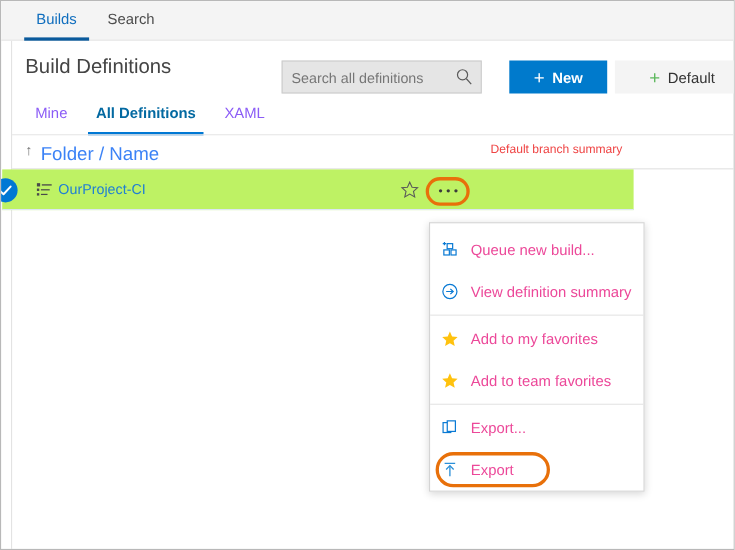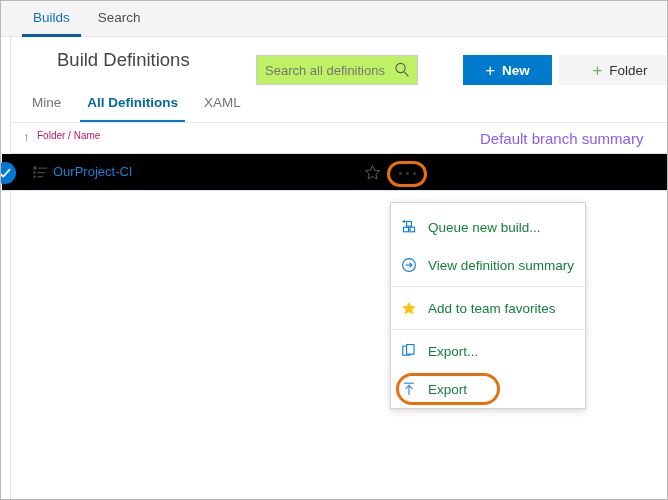--- a/index.html
+++ b/index.html
@@ -80,31 +80,30 @@
     width: 100%;
     height: 52px;
   }
   .page-title {
     position: absolute;
     left: 22px; top: 12px;
     font-size: 18.5px;
     color: #444444;
     font-weight: 400;
     white-space: nowrap;
-    margin-left: 34px;
   }
 
   
   .search-box {
     position: absolute;
     left: 255px; top: 54px;
-    width: 162px; height: 30px;
+    width: 182px; height: 30px;
     box-sizing: border-box;
     border: 1px solid #cccccc;
-    background: #bef264;
+    background: #e5e5e5;
   }
   .search-input {
     position: absolute;
     left: 0; top: 0;
     width: 170px; height: 28px;
     box-sizing: border-box;
     border: 0;
     outline: none;
     background: transparent;
     padding: 0 6px 0 8px;
@@ -167,21 +166,21 @@
     height: 30px;
     display: flex;
     align-items: flex-start;
   }
   .pivot {
     position: relative;
     height: 30px;
     padding: 2px 13px 0 13px;
     box-sizing: border-box;
     font-size: 13.5px;
-    color: #737373;
+    color: #8b5cf6;
     cursor: pointer;
     white-space: nowrap;
   }
   .pivot.active {
     color: #0369a1;
     font-weight: bold;
   }
   .pivot.active::after {
     content: "";
     position: absolute;
@@ -200,45 +199,45 @@
   .grid-header {
     position: absolute;
     left: 10px; top: 122px;
     width: 658px; height: 31px;
     border-bottom: 1px solid #e0e0e0;
     box-sizing: border-box;
   }
   .col-folder {
     position: absolute;
     left: 26px; top: 7px;
-    font-size: 10px;
-    color: #be185d;
+    font-size: 17px;
+    color: #3b82f6;
     white-space: nowrap;
     text-align: center;
   }
   .sort-arrow {
     position: absolute;
     left: 12px; top: 6px;
     font-size: 13px;
     color: #767676;
   }
   .col-branch {
     position: absolute;
-    left: 469px; top: 7px;
-    font-size: 15px;
-    color: #8b5cf6;
+    left: 435px; top: 7px;
+    font-size: 11px;
+    color: #ef4444;
     white-space: nowrap;
   }
 
   
   .grid-row {
     position: absolute;
     left: 1px; top: 153px;
-    width: 666px; height: 37px;
-    background: #000000;
+    width: 574px; height: 37px;
+    background: #bef264;
     border-bottom: 1px solid #dbe7f1;
     box-sizing: border-box;
   }
   .row-check {
     position: absolute;
     left: -8px; top: 8px;
     width: 22px; height: 22px;
     border-radius: 50%;
     background: #0078d4;
   }
@@ -298,21 +297,21 @@
     box-sizing: border-box;
     padding: 5px 0 0 0;
   }
   .menu-item {
     position: relative;
     height: 38px;
     display: flex;
     align-items: center;
     padding-left: 9px;
     font-size: 13.5px;
-    color: #15803d;
+    color: #ec4899;
     cursor: pointer;
     box-sizing: border-box;
     white-space: nowrap;
   }
   .menu-icon {
     width: 18px; height: 18px;
     margin-right: 10px;
     display: flex;
     align-items: center;
     justify-content: center;
@@ -380,21 +379,21 @@
     </span>
   </div>
 
   <div class="btn-new">
     <span class="plus-white">+</span>
     <span>New</span>
   </div>
 
   <div class="btn-import">
     <span class="plus-green">+</span>
-    <span>Folder</span>
+    <span>Default</span>
   </div>
 
   <div class="pivots">
     <div class="pivot">
       <span>Mine</span>
     </div>
     <div class="pivot active">
       <span>All Definitions</span>
     </div>
     <div class="pivot">
@@ -462,20 +461,28 @@
           <line x1="4.6" y1="8" x2="10.6" y2="8" stroke="#0a7ad4" stroke-width="1.1"></line>
           <polyline points="8.4,5.6 11,8 8.4,10.4" fill="none" stroke="#0a7ad4" stroke-width="1.1"></polyline>
         </svg>
       </span>
       <span>View definition summary</span>
     </div>
 
 
     <div class="menu-sep"></div>
 
+    <div class="menu-item">
+      <span class="menu-icon">
+        <svg width="16" height="16" viewBox="0 0 16 16">
+          <polygon points="8,1.4 10,5.9 15,6.4 11.3,9.7 12.4,14.6 8,12 3.6,14.6 4.7,9.7 1,6.4 6,5.9" fill="#ffc20e"></polygon>
+        </svg>
+      </span>
+      <span>Add to my favorites</span>
+    </div>
 
     <div class="menu-item">
       <span class="menu-icon">
         <svg width="16" height="16" viewBox="0 0 16 16">
           <polygon points="8,1.4 10,5.9 15,6.4 11.3,9.7 12.4,14.6 8,12 3.6,14.6 4.7,9.7 1,6.4 6,5.9" fill="#ffc20e"></polygon>
         </svg>
       </span>
       <span>Add to team favorites</span>
     </div>
 

